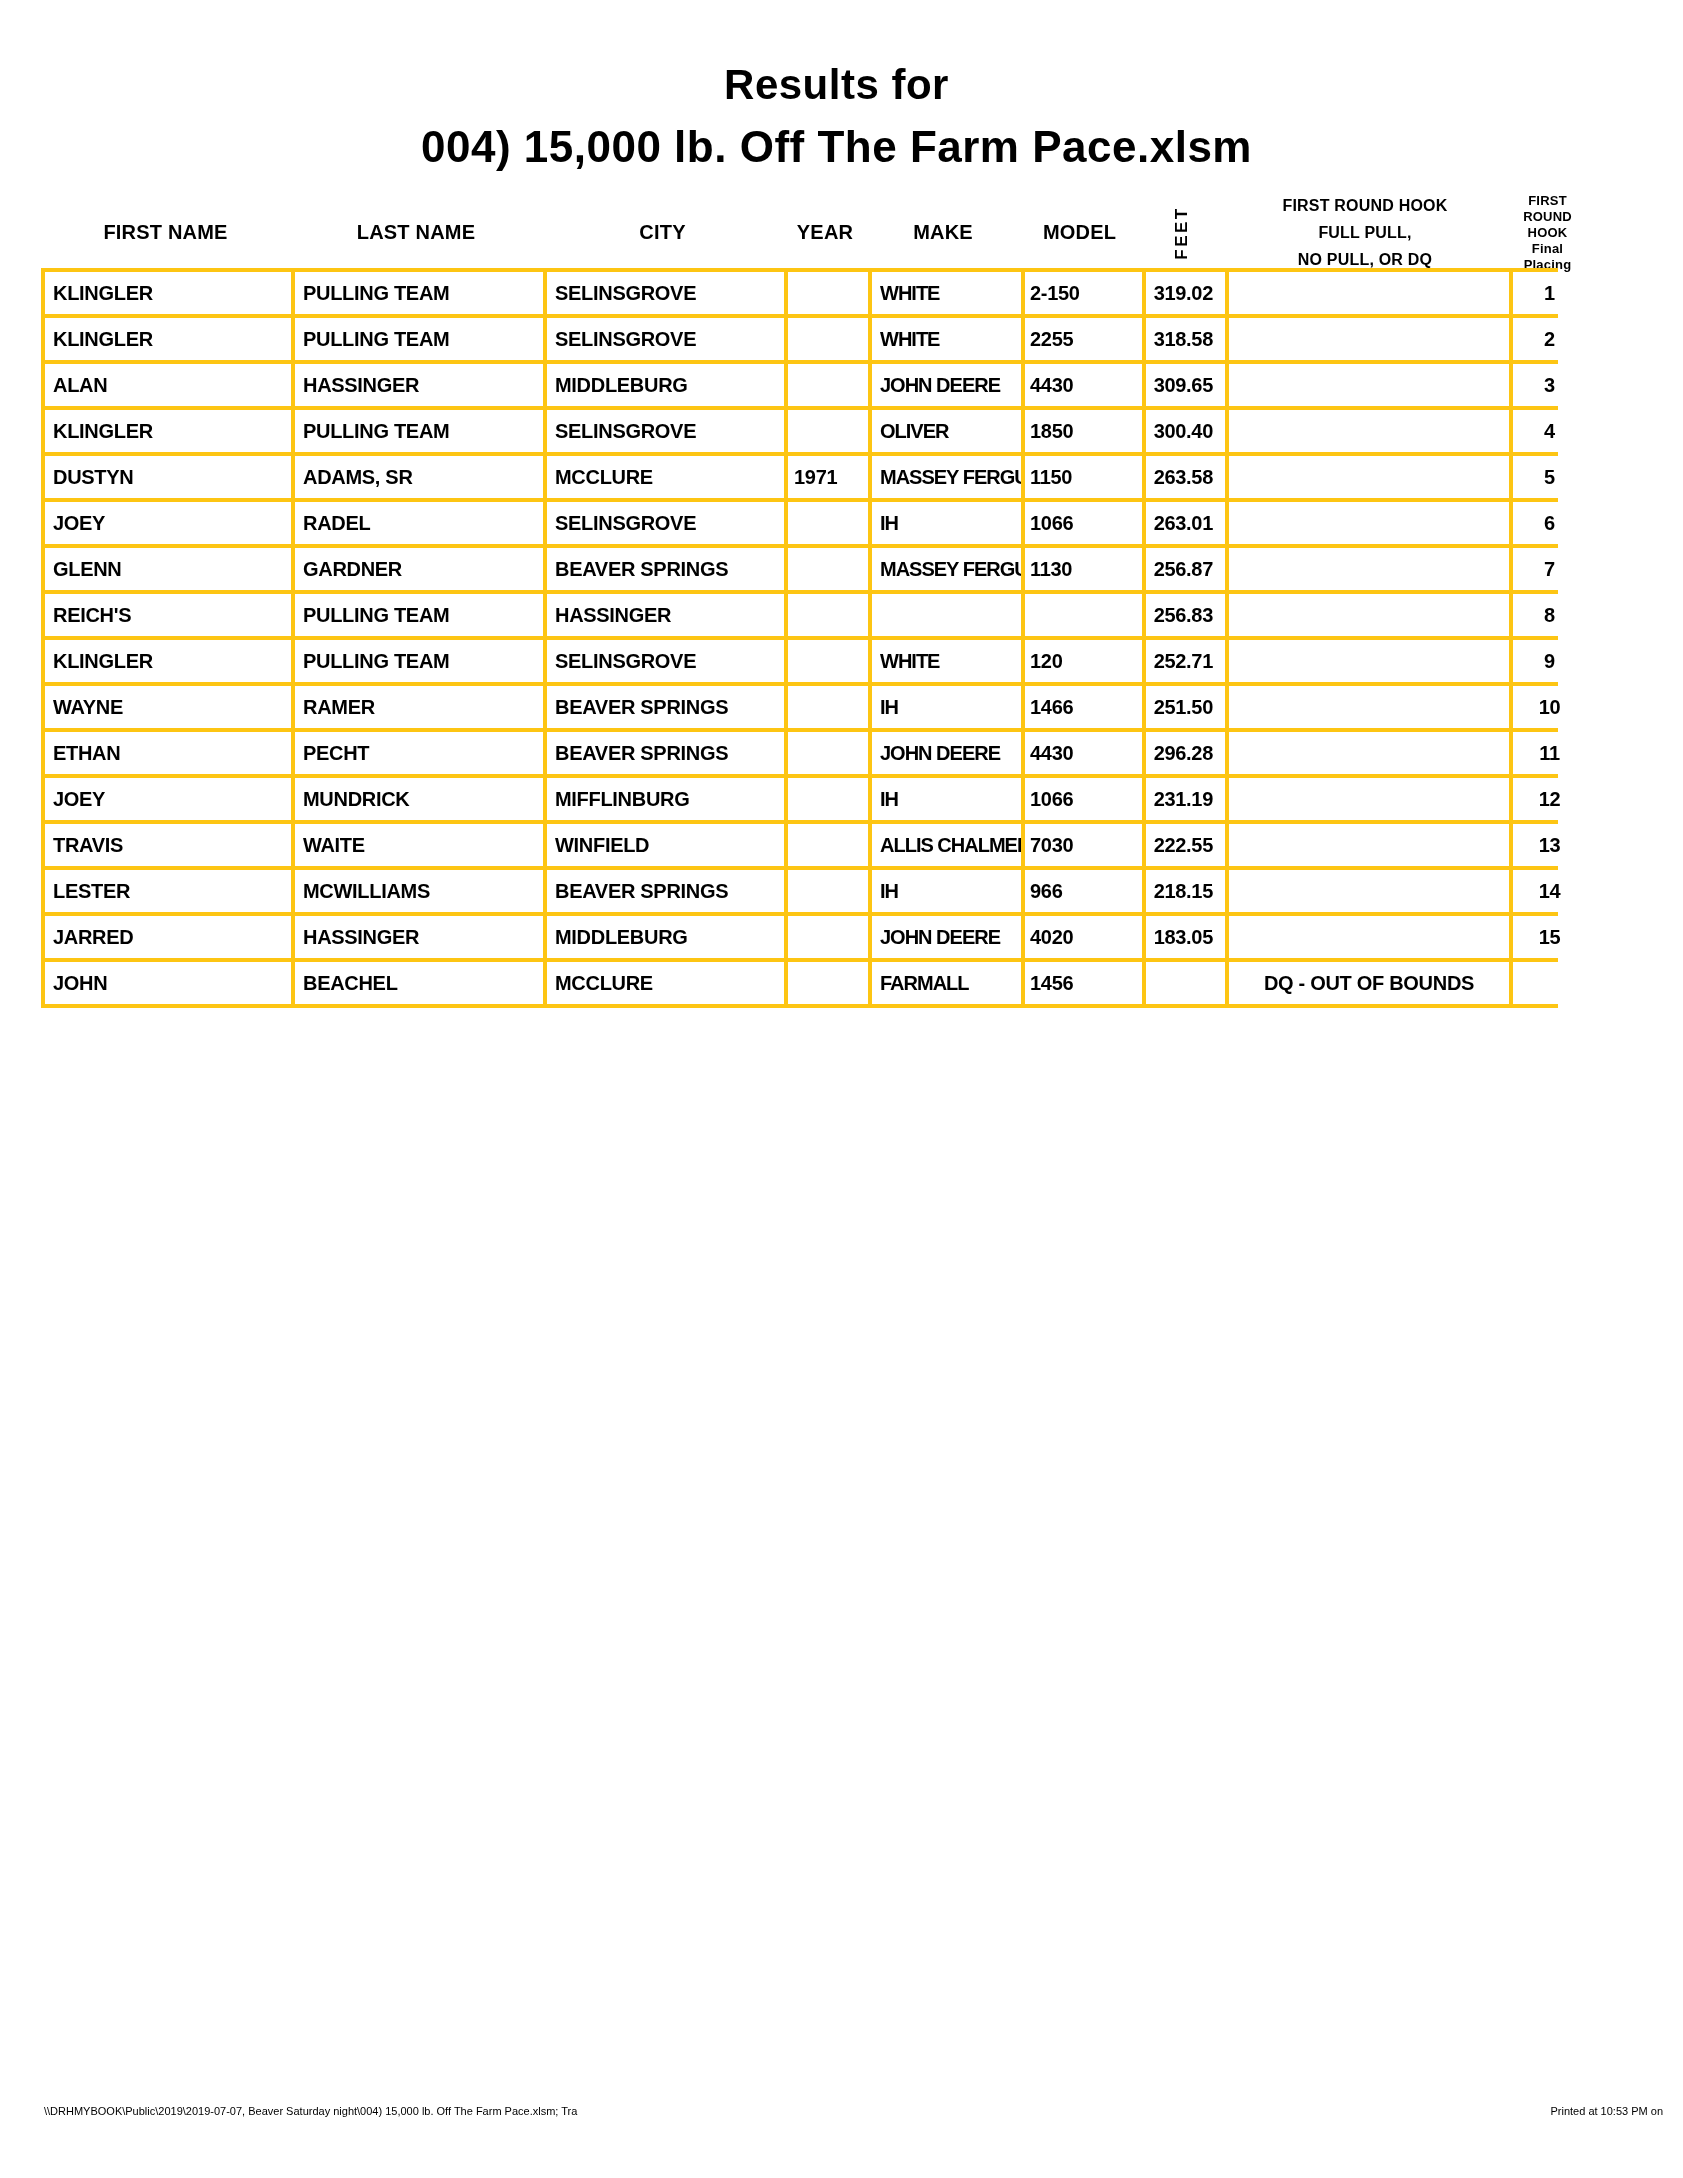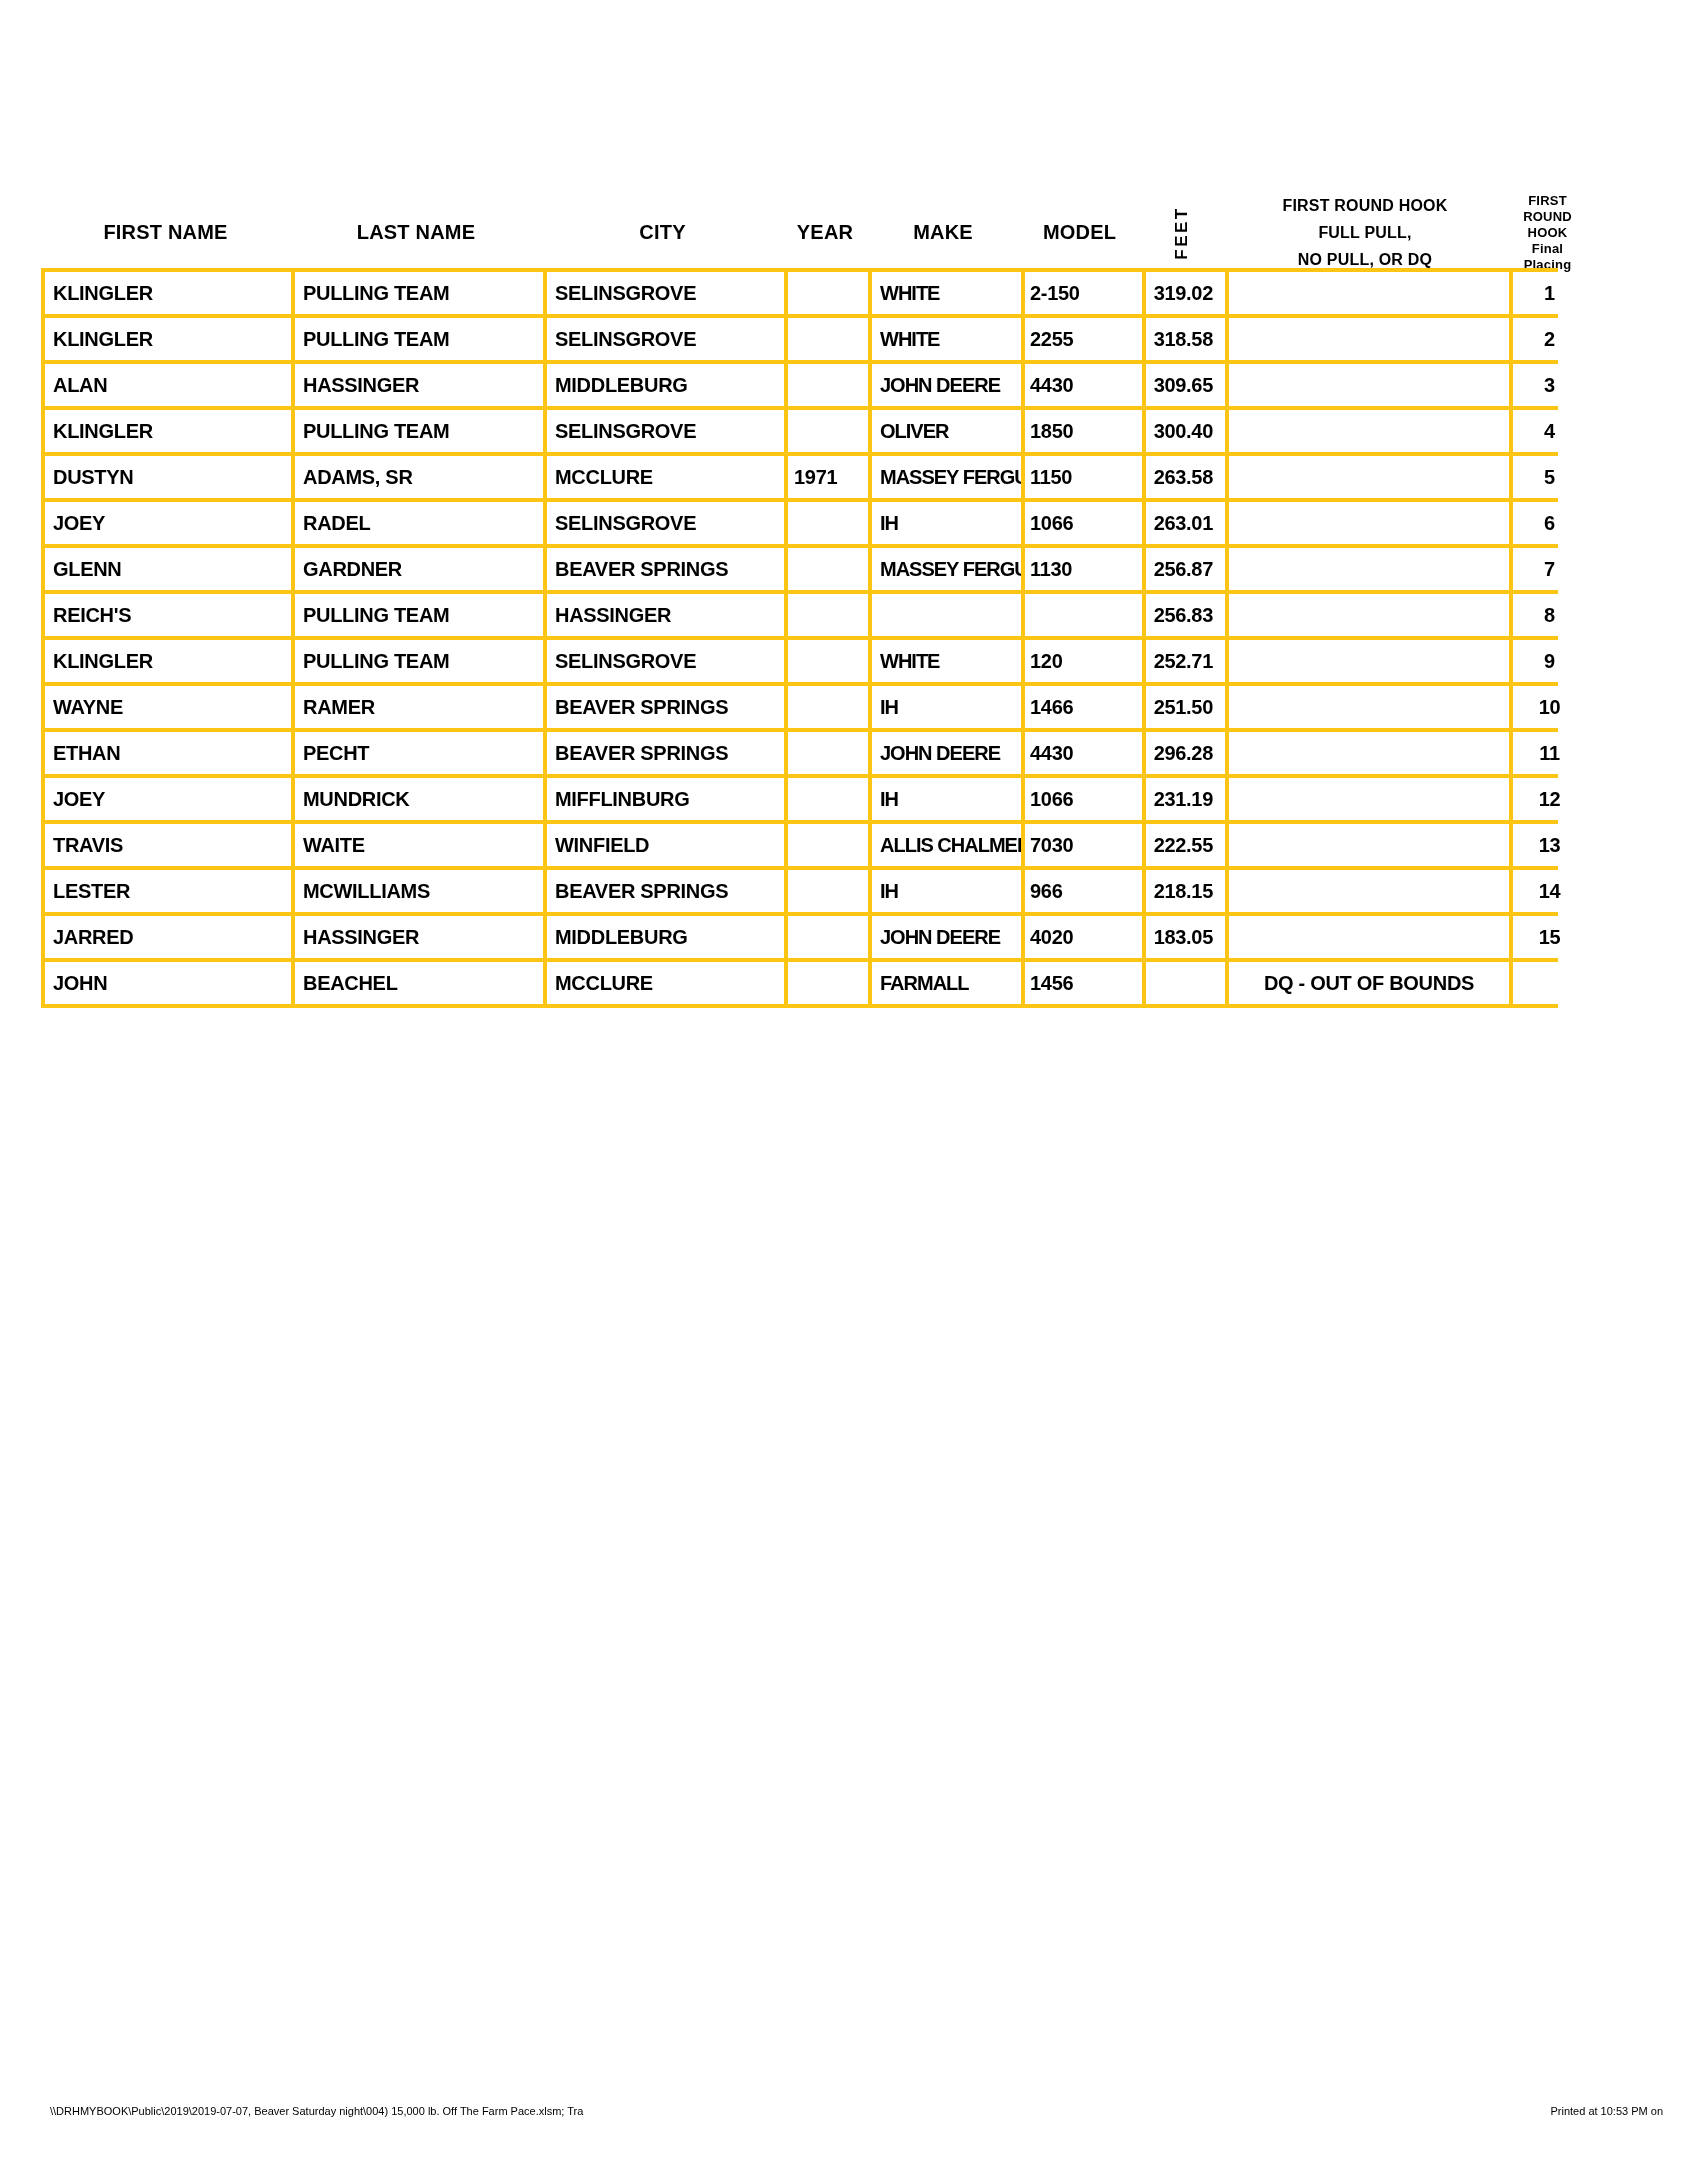--- a/index.html
+++ b/index.html
@@ -48,28 +48,32 @@
     letter-spacing: -0.3px;
   }
   .cell.col-year   { padding-left: 6px; }
   .cell.col-make   { letter-spacing: -1px; padding-right: 16px; }
   .cell.col-model  { padding-left: 5px; }
   .cell.col-feet   { justify-content: flex-end; padding-right: 12px; }
   .cell.col-hook   { justify-content: center; padding: 8px; }
   .cell.col-placing{ justify-content: center; padding: 0; }
 
   
-  .footer-left  { position: absolute; left: 50px;  top: 2105px; font-size: 11px; font-weight: normal; }
+  .footer-left  { position: absolute; left: 44px;  top: 2105px; font-size: 11px; font-weight: normal; }
   .footer-right { position: absolute; right: 20px; top: 2105px; font-size: 11px; font-weight: normal; text-align: center; }
 </style>
 </head>
 <body>
 
 <div class="page">
 
+  <div class="title-block">
+    <div class="title-line1">Results for</div>
+    <div class="title-line2">004) 15,000 lb. Off The Farm Pace.xlsm</div>
+  </div>
 
   <div class="header-row">
     <div class="hcell">FIRST NAME</div>
     <div class="hcell">LAST NAME</div>
     <div class="hcell">CITY</div>
     <div class="hcell">YEAR</div>
     <div class="hcell">MAKE</div>
     <div class="hcell">MODEL</div>
     <div class="hcell hcell-feet">
       <span class="feet-rot">FEET</span>

